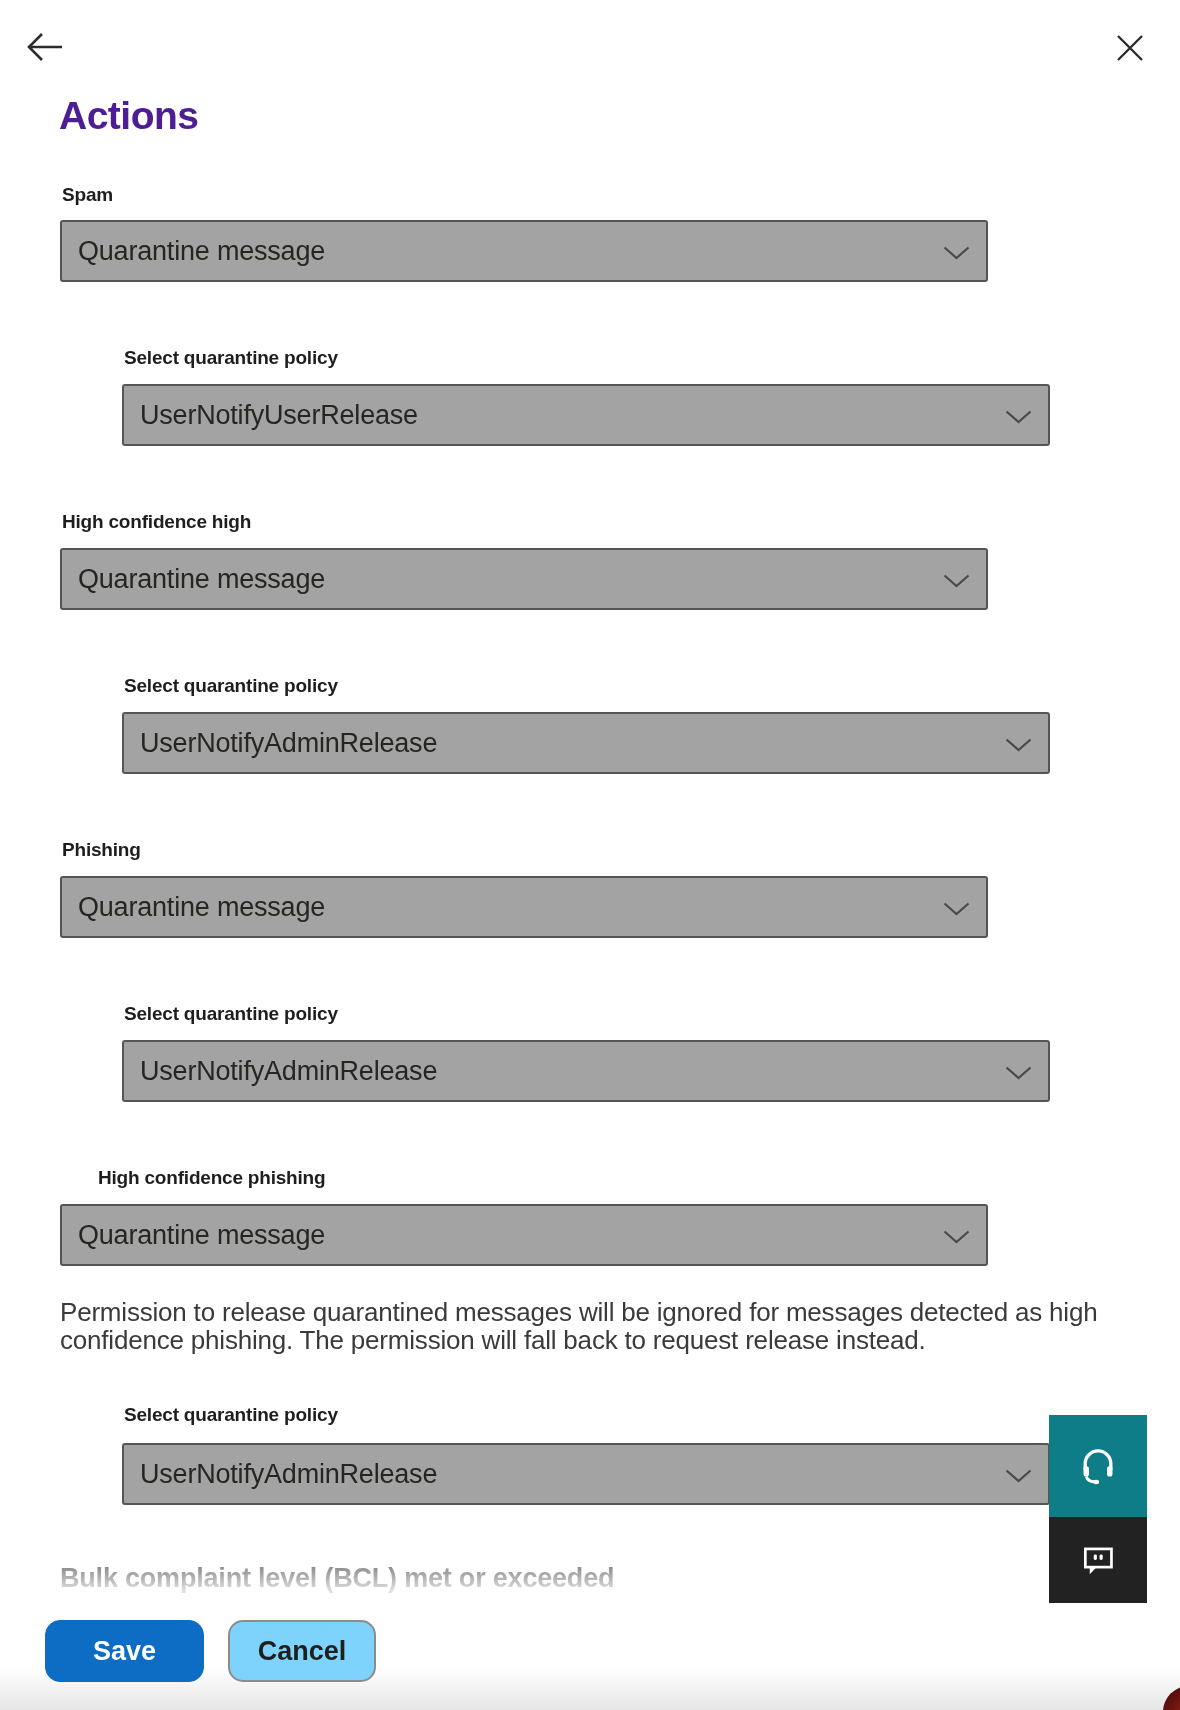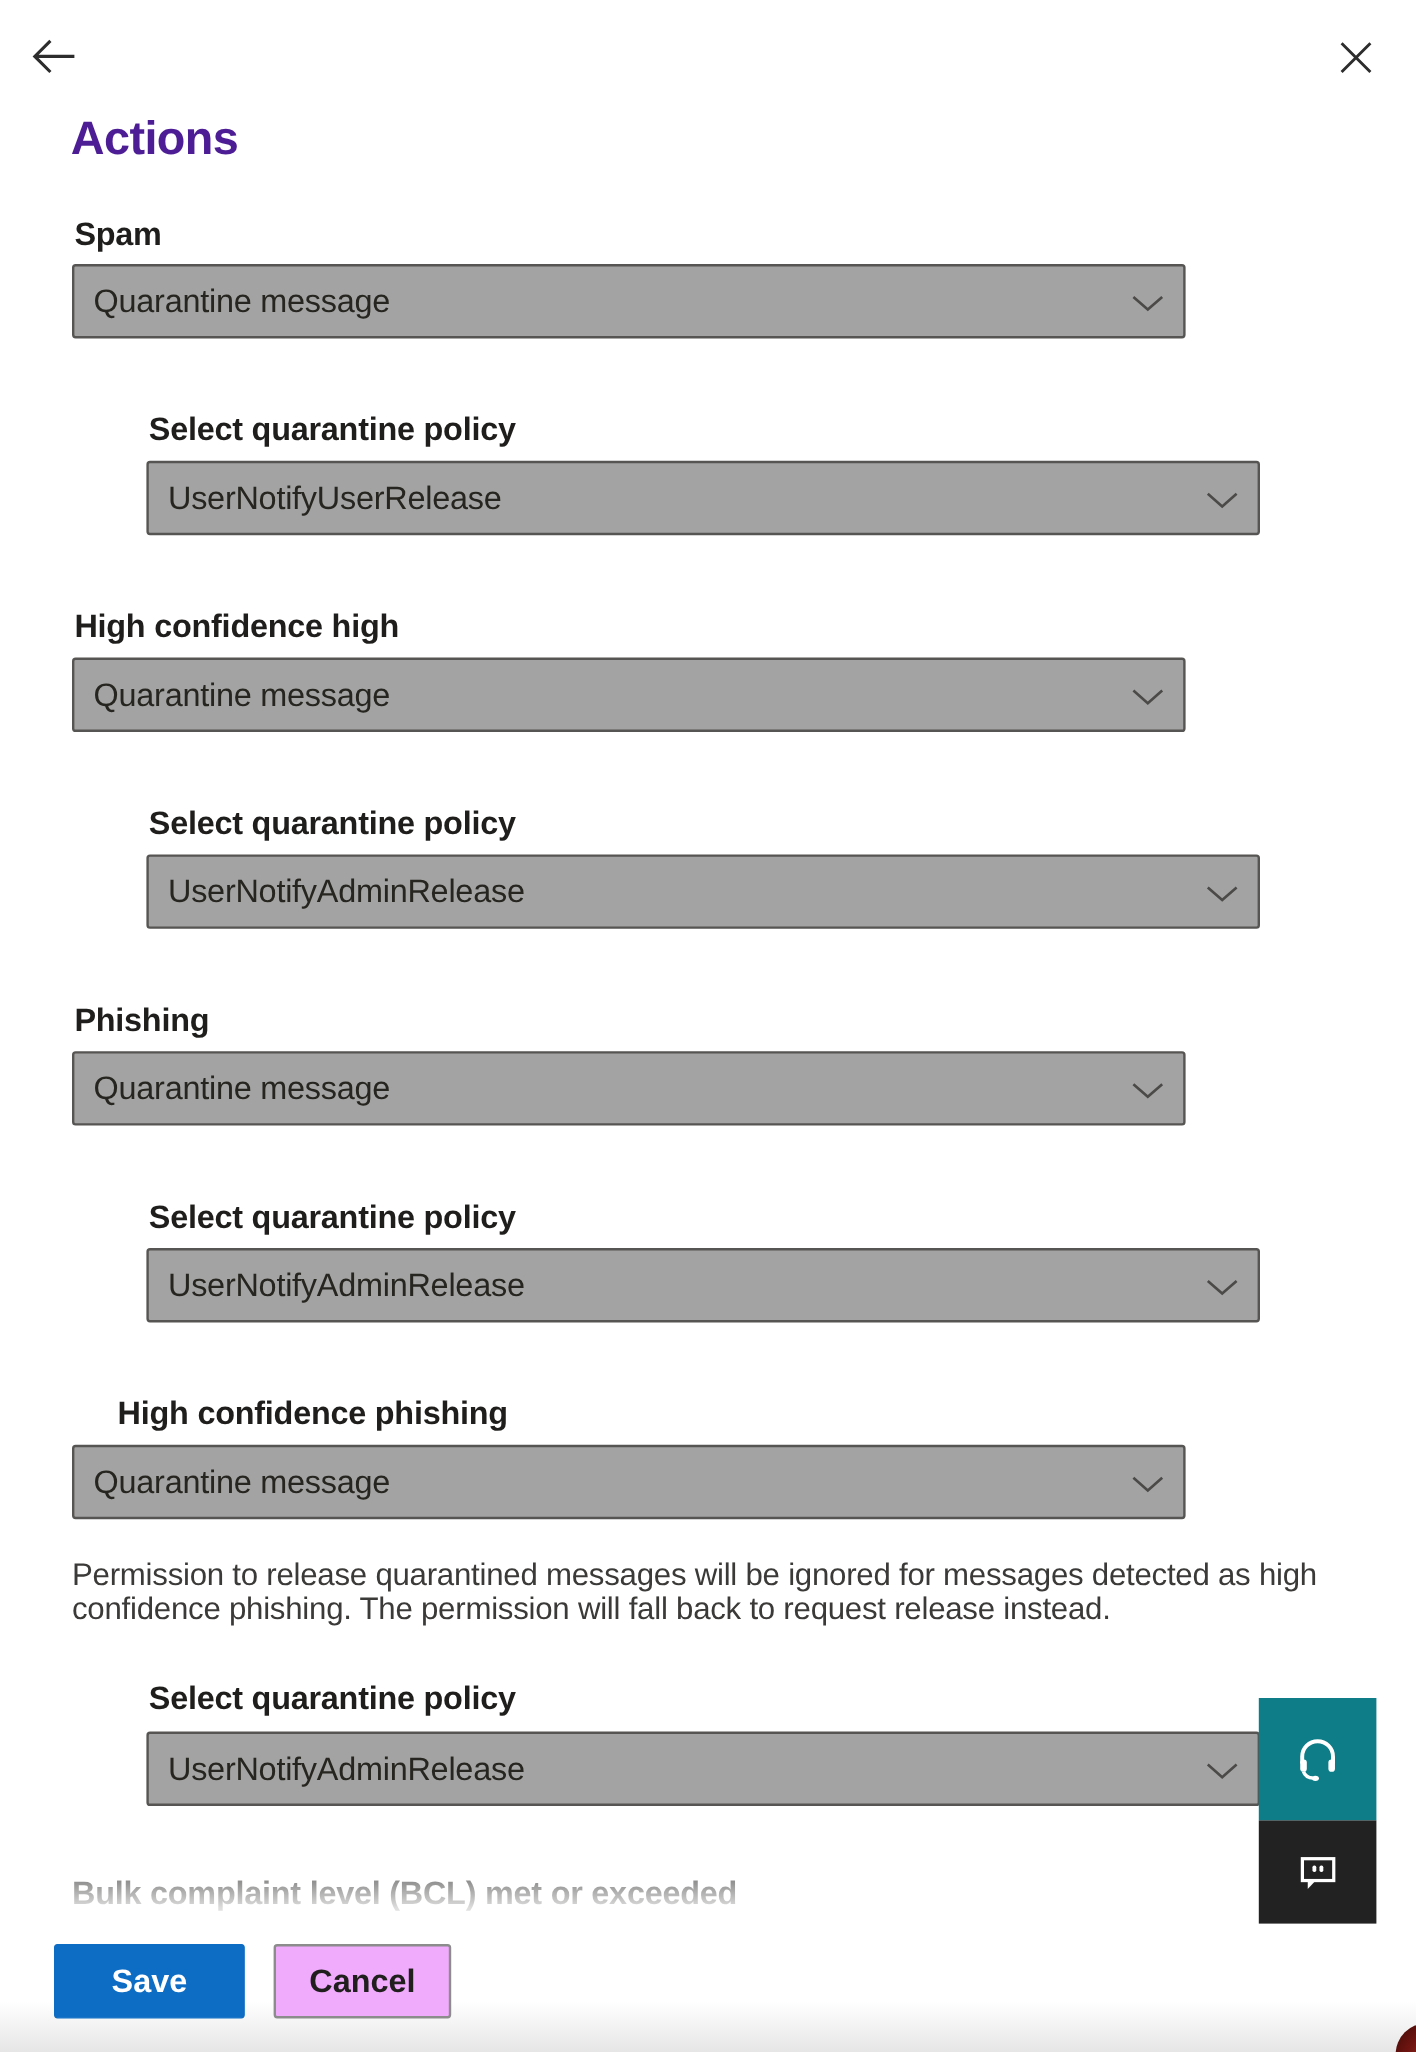--- a/index.html
+++ b/index.html
@@ -15,21 +15,21 @@
     cursor:pointer;display:flex;align-items:center;justify-content:center;
   }
   .icon-btn svg{display:block;}
   
   .title{
     position:absolute;left:59px;top:94px;
     font-size:39px;font-weight:700;letter-spacing:-0.5px;color:#4c1d95;
   }
   
   .field-label{
-    position:absolute;font-size:27px;font-weight:600;color:#1f1e1d;
+    position:absolute;font-size:19px;font-weight:600;color:#1f1e1d;
     line-height:30px;white-space:nowrap;letter-spacing:-0.2px;
   }
   
   .combo{
     position:absolute;width:928px;height:62px;box-sizing:border-box;
     border:2px solid #575553;border-radius:3px;background:#a3a3a3;cursor:pointer;
   }
   .combo-value{
     position:absolute;left:16px;top:0;height:58px;line-height:58px;
     font-size:27px;color:#26251f;letter-spacing:-0.2px;white-space:nowrap;
@@ -52,26 +52,26 @@
     pointer-events:none;
   }
   .bottom-strip{
     position:absolute;left:0;top:1668px;width:1180px;height:42px;z-index:3;
     background:linear-gradient(to bottom, rgba(233,233,233,0) 0px, #e6e6e6 42px);
     pointer-events:none;
   }
   
   .btn{
     position:absolute;top:1620px;height:62px;z-index:4;box-sizing:border-box;
-    border-radius:3px;font-family:"Liberation Sans", sans-serif;
+    border-radius:15px;font-family:"Liberation Sans", sans-serif;
     font-size:27px;font-weight:600;cursor:pointer;
     display:flex;align-items:center;justify-content:center;
   }
   .btn-save{left:45px;width:159px;background:#0d6cc4;border:1px solid #0d6cc4;color:#ffffff;}
-  .btn-cancel{left:228px;width:148px;background:#f0abfc;border:2px solid #8c8c8c;color:#201f1e;}
+  .btn-cancel{left:228px;width:148px;background:#7dd3fc;border:2px solid #8c8c8c;color:#201f1e;}
   
   .widget{
     position:absolute;left:1049px;width:98px;z-index:4;border:none;padding:0;
     display:flex;align-items:center;justify-content:center;cursor:pointer;
   }
   .widget-help{top:1415px;height:102px;background:#0e7d87;}
   .widget-chat{top:1517px;height:86px;background:#222222;}
   
   .corner-red{
     position:absolute;left:1163px;top:1686px;width:52px;height:52px;z-index:5;

